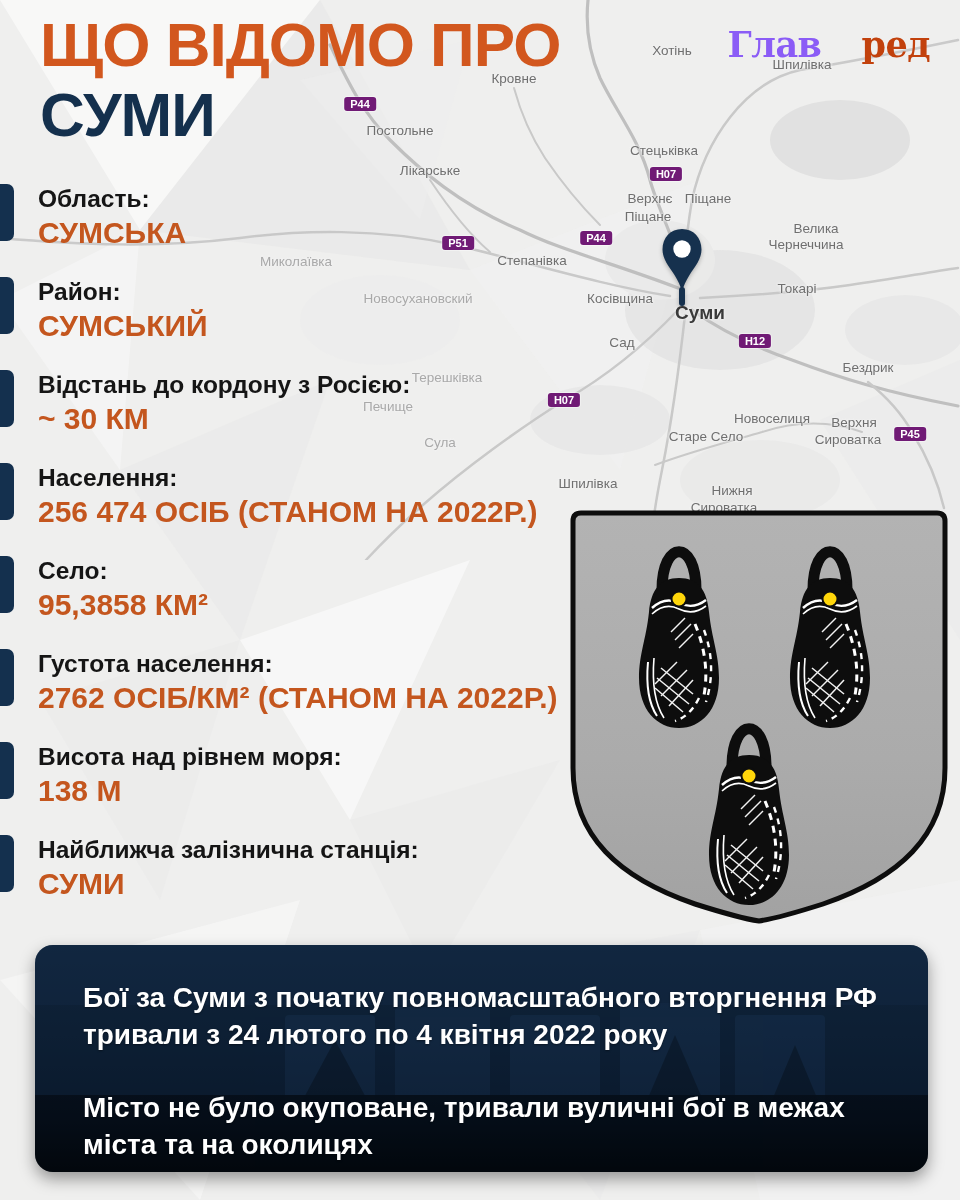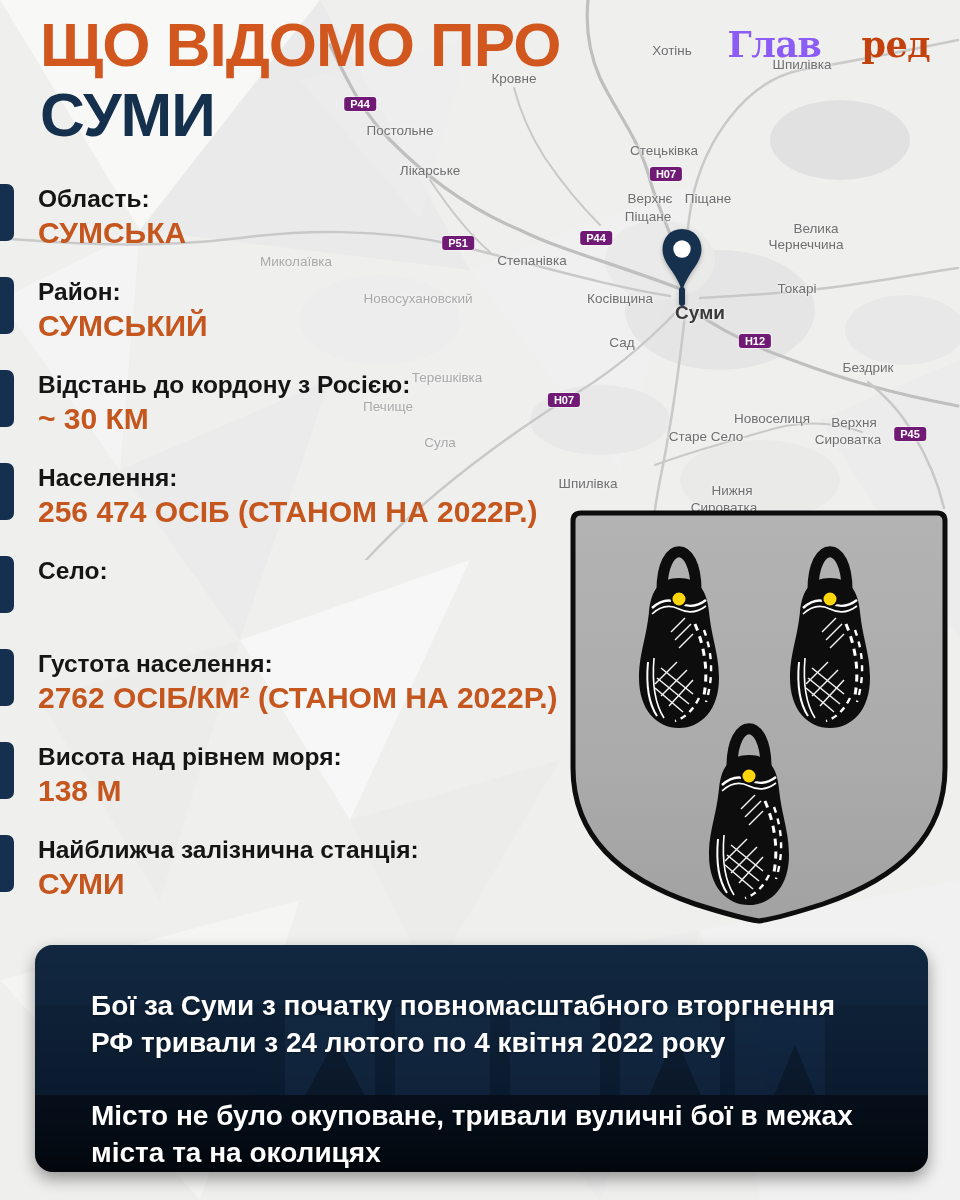--- a/index.html
+++ b/index.html
@@ -52,21 +52,21 @@
   
   #panel{
     position:absolute;left:35px;top:945px;width:893px;height:227px;z-index:25;
     border-radius:18px;overflow:hidden;box-sizing:border-box;
     background:linear-gradient(180deg,#132a42 0%,#0e2036 40%,#081425 78%,#03080f 100%);
     box-shadow:0 7px 16px rgba(0,0,0,.38);
   }
   #panel-photo{position:absolute;left:0;top:0;width:100%;height:100%;opacity:.5;}
   #panel-text{position:relative;z-index:2;padding:26px 40px 0 40px;}
   #panel-text p{
-    margin:16px;color:#ffffff;font-size:28px;font-weight:bold;line-height:37px;
+    margin:8px;color:#ffffff;font-size:28px;font-weight:bold;line-height:37px;
     text-shadow:0 1px 2px rgba(0,0,0,.4);
   }
   #panel-text p + p{margin-top:36px;}
 </style>
 </head>
 <body>
 
 <div id="canvas">
 
   <svg id="texture" width="960" height="1200" viewBox="0 0 960 1200">
@@ -228,20 +228,21 @@
 
       <div class="fact-item">
         <div class="fact-bar"></div>
         <div class="fact-label">Населення:</div>
         <div class="fact-value">256 474 ОСІБ (СТАНОМ НА 2022Р.)</div>
       </div>
 
       <div class="fact-item">
         <div class="fact-bar"></div>
         <div class="fact-label">Село:</div>
+        <div class="fact-value">95,3858 КМ²</div>
       </div>
 
       <div class="fact-item">
         <div class="fact-bar"></div>
         <div class="fact-label">Густота населення:</div>
         <div class="fact-value">2762 ОСІБ/КМ² (СТАНОМ НА 2022Р.)</div>
       </div>
 
       <div class="fact-item">
         <div class="fact-bar"></div>

